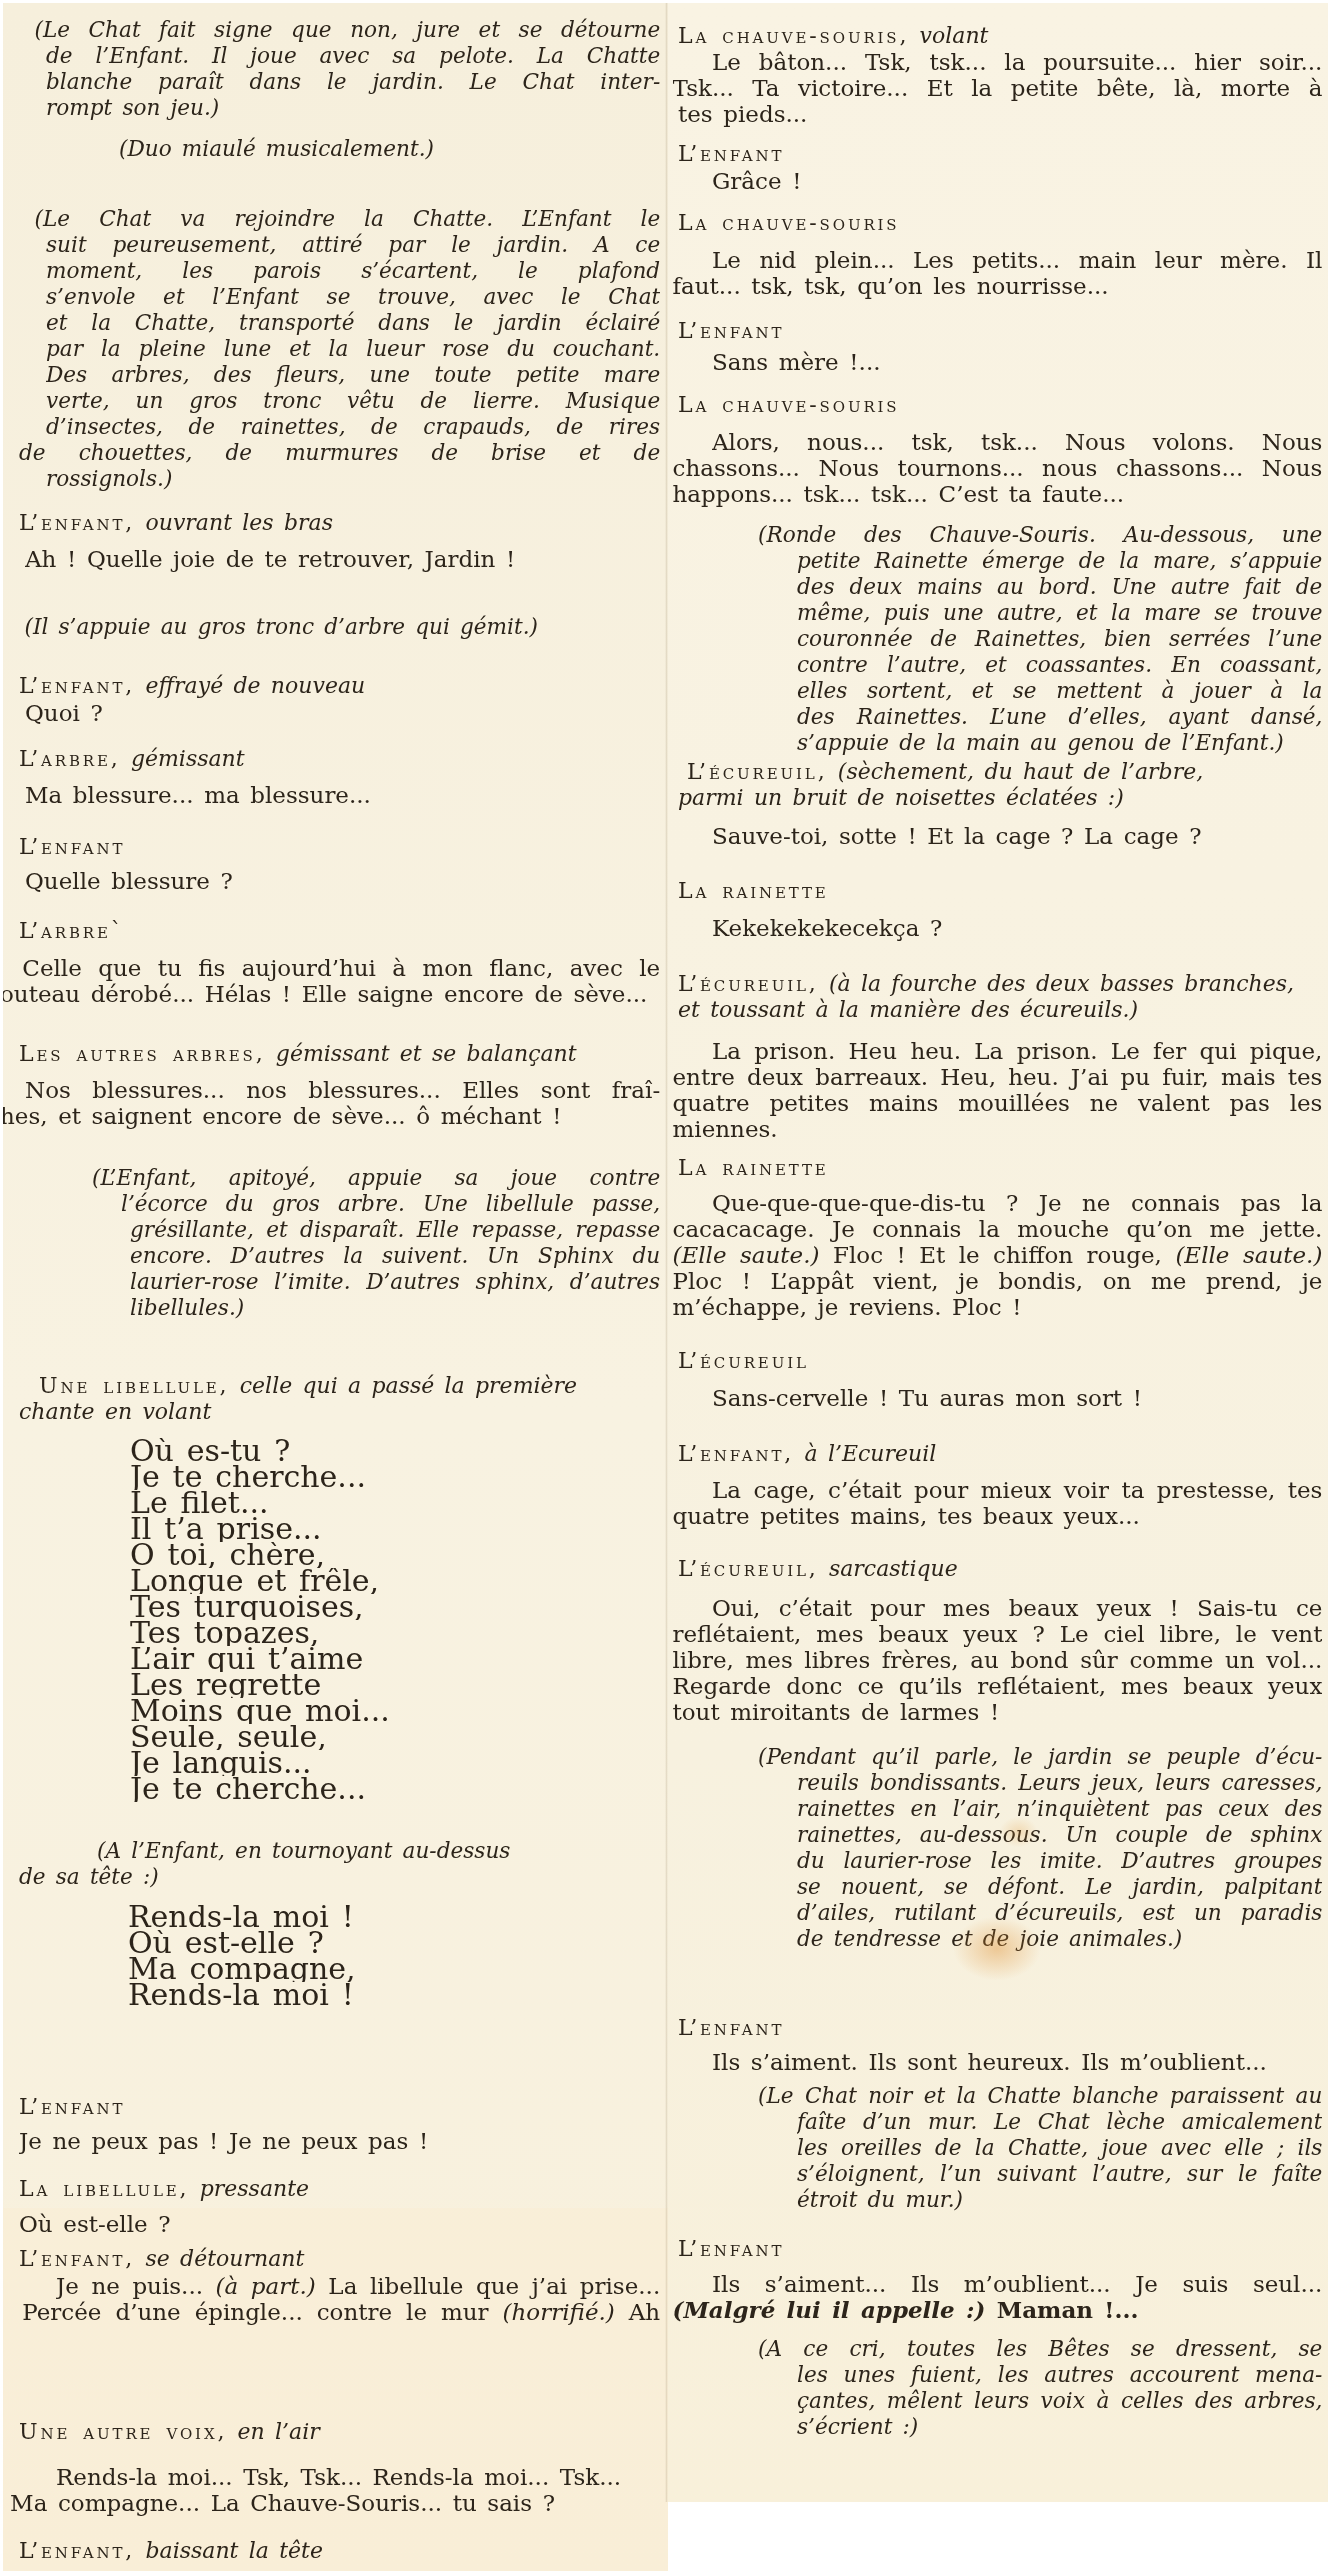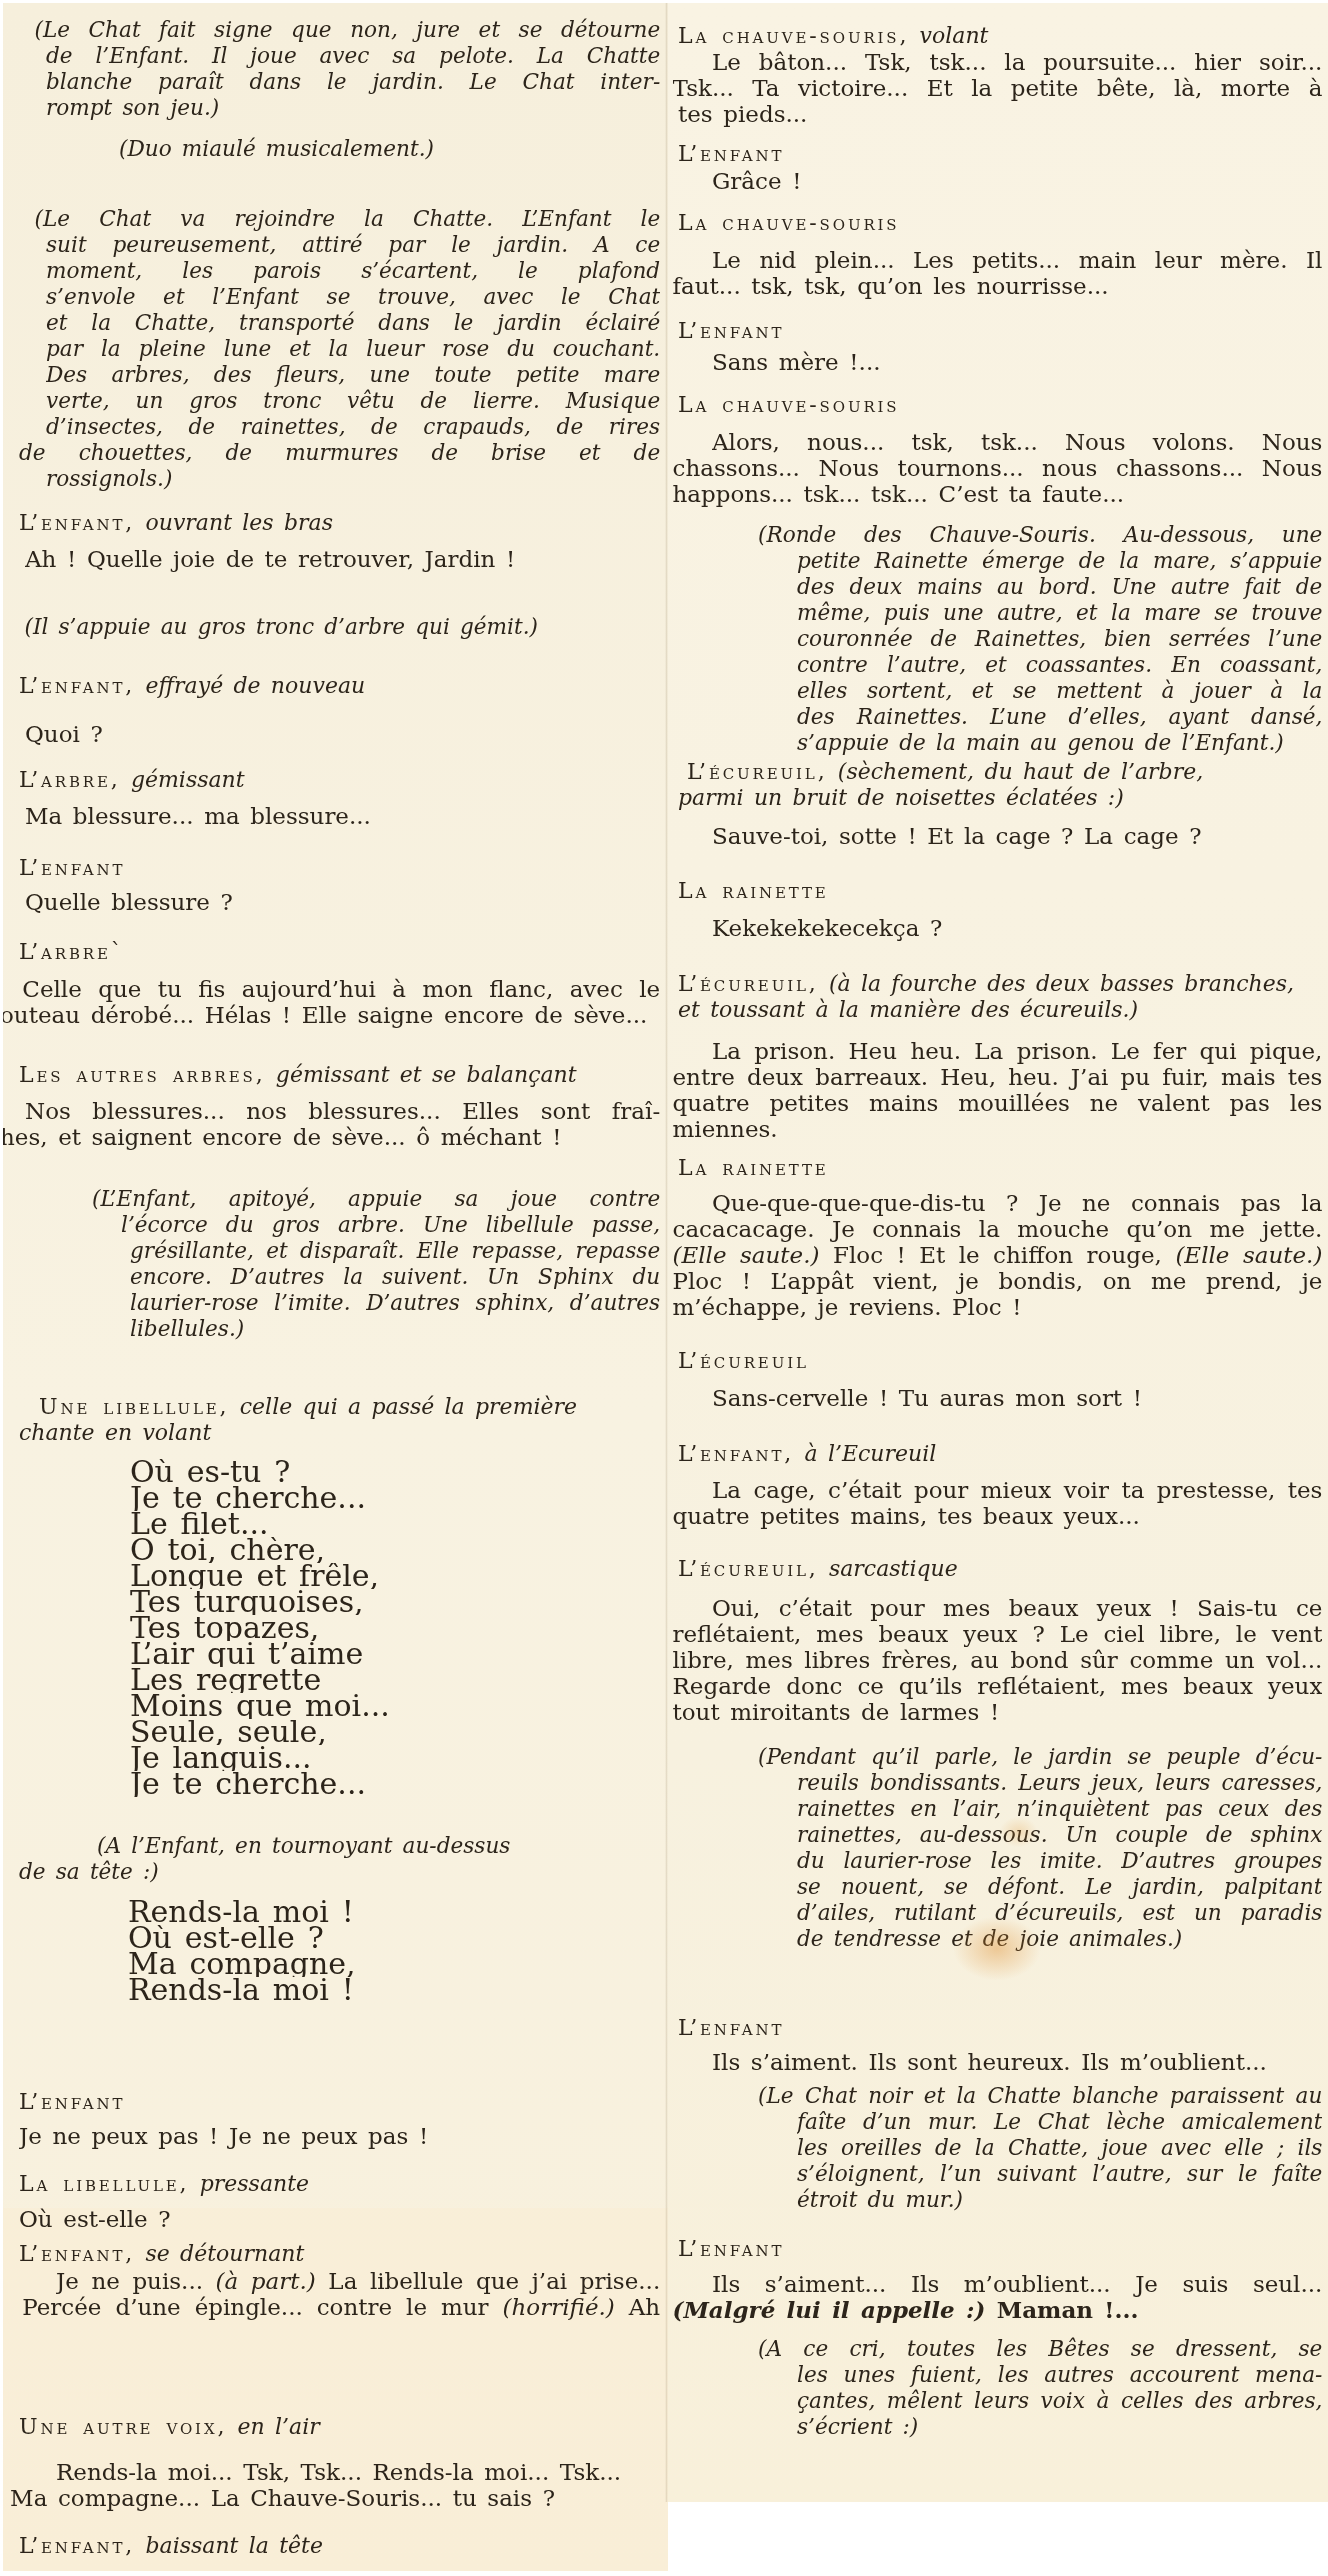--- a/index.html
+++ b/index.html
@@ -67,21 +67,21 @@
       </div>
       <div class="block t-dlg" style="margin-top: 10.5px;">
         <div class="line" style="margin-left: 6px;"><span class="rm">Ah ! Quelle joie de te retrouver, Jardin !</span></div>
       </div>
       <div class="block t-stage" style="margin-top: 42px;">
         <div class="line" style="margin-left: 5.5px;"><span class="it">(Il s’appuie au gros tronc d’arbre qui gémit.)</span></div>
       </div>
       <div class="block t-head" style="margin-top: 33px;">
         <div class="line c"><span class="sc">L’enfant,</span><span class="it"> effrayé de nouveau</span></div>
       </div>
-      <div class="block t-dlg" style="margin-top: 22px;">
+      <div class="block t-dlg" style="margin-top: 1px;">
         <div class="line" style="margin-left: 6px;"><span class="rm">Quoi ?</span></div>
       </div>
       <div class="block t-head" style="margin-top: 20px;">
         <div class="line c"><span class="sc">L’arbre,</span><span class="it"> gémissant</span></div>
       </div>
       <div class="block t-dlg" style="margin-top: 10px;">
         <div class="line" style="margin-left: 6px;"><span class="rm">Ma blessure... ma blessure...</span></div>
       </div>
       <div class="block t-head" style="margin-top: 26px;">
         <div class="line c"><span class="sc">L’enfant</span></div>
@@ -112,20 +112,21 @@
         <div class="line" style="margin-left: 111px;"><span class="it">libellules.)</span></div>
       </div>
       <div class="block t-head" style="margin-top: 52px;">
         <div class="line" style="margin-left: 20px;"><span class="sc">Une libellule,</span><span class="it"> celle qui a passé la première</span></div>
         <div class="line c"><span class="it">chante en volant</span></div>
       </div>
       <div class="block t-verse" style="margin-top: 12.7px;">
         <div class="line" style="margin-left: 111px;"><span class="rm">Où es-tu ?</span></div>
         <div class="line" style="margin-left: 111px;"><span class="rm">Je te cherche...</span></div>
         <div class="line" style="margin-left: 111px;"><span class="rm">Le filet...</span></div>
+        <div class="line" style="margin-left: 111px;"><span class="rm">Il t’a prise...</span></div>
         <div class="line" style="margin-left: 111px;"><span class="rm">O toi, chère,</span></div>
         <div class="line" style="margin-left: 111px;"><span class="rm">Longue et frêle,</span></div>
         <div class="line" style="margin-left: 111px;"><span class="rm">Tes turquoises,</span></div>
         <div class="line" style="margin-left: 111px;"><span class="rm">Tes topazes,</span></div>
         <div class="line" style="margin-left: 111px;"><span class="rm">L’air qui t’aime</span></div>
         <div class="line" style="margin-left: 111px;"><span class="rm">Les regrette</span></div>
         <div class="line" style="margin-left: 111px;"><span class="rm">Moins que moi...</span></div>
         <div class="line" style="margin-left: 111px;"><span class="rm">Seule, seule,</span></div>
         <div class="line" style="margin-left: 111px;"><span class="rm">Je languis...</span></div>
         <div class="line" style="margin-left: 111px;"><span class="rm">Je te cherche...</span></div>

